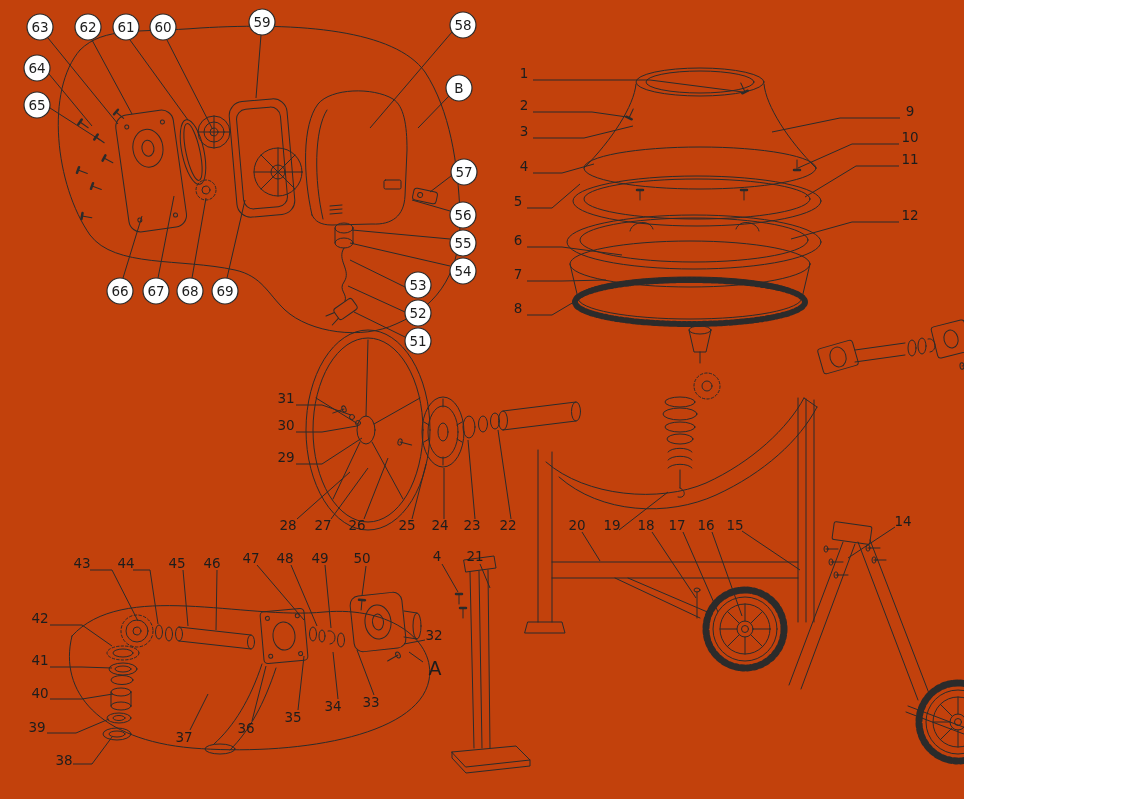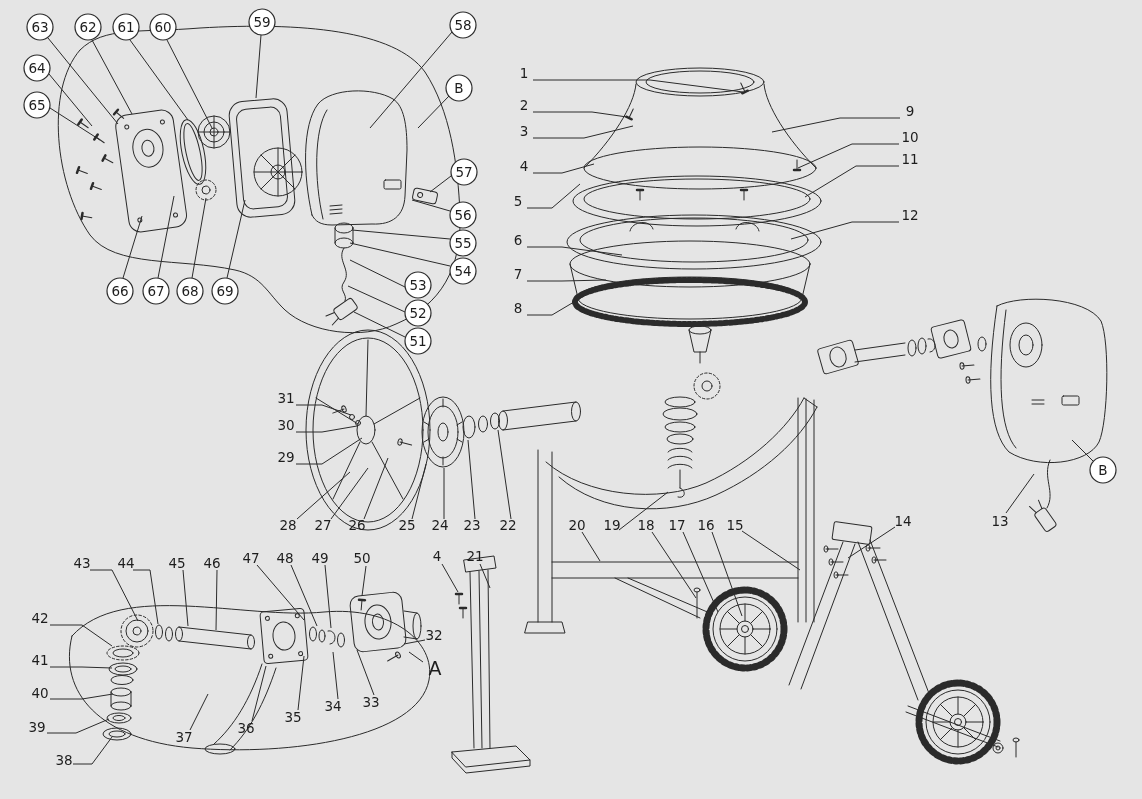--- a/index.html
+++ b/index.html
@@ -1,16 +1,16 @@
 <!DOCTYPE html>
 <html><head>
 <meta charset="utf-8">
 <style>
   html,body{margin:0;padding:0;background:#fff;}
-  .stage{position:relative;width:1142px;height:799px;background:#e5e5e5;overflow:hidden;}
+  .stage{position:relative;width:964px;height:799px;background:#c2410c;overflow:hidden;}
   svg{display:block;font-family:"DejaVu Sans",sans-serif;}
   .callout-text{font-family:"DejaVu Sans",sans-serif;font-size:13.5px;fill:#1d1d1d;text-anchor:middle;}
   .callout-text.big{font-size:19px;}
 </style>
 </head>
 <body>
 
 <div class="stage">
 <svg id="diagram-svg" width="1142" height="799" viewBox="0 0 1142 799">
   <defs>

